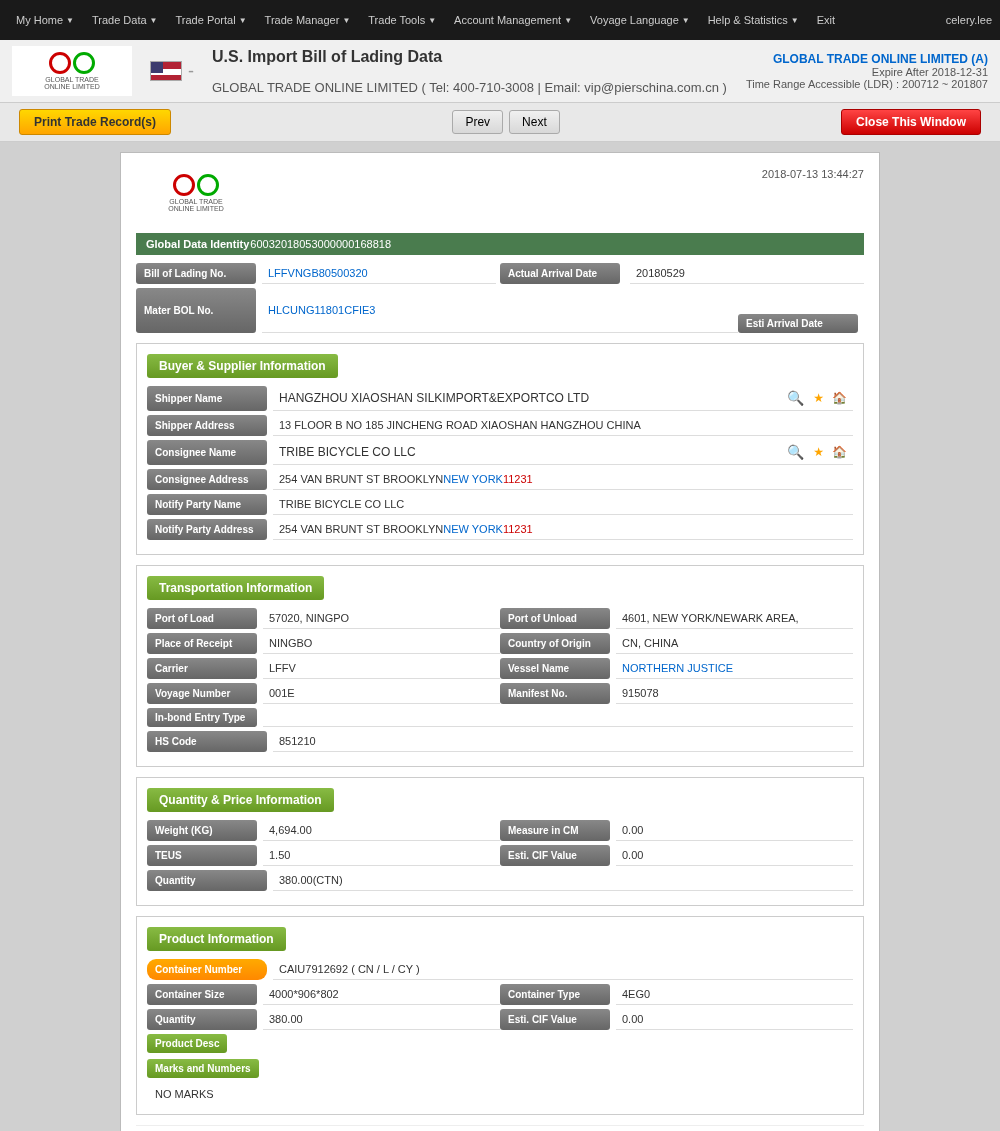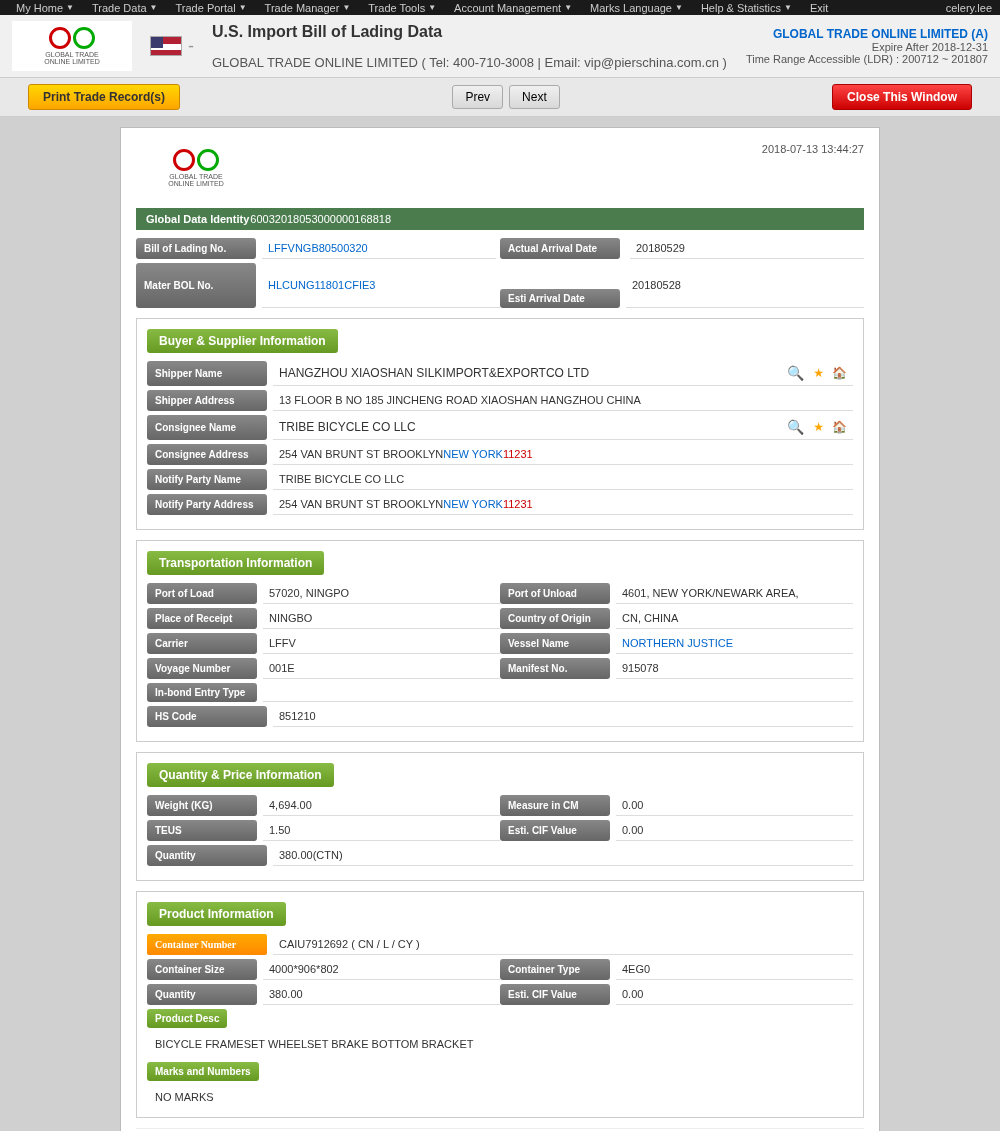--- a/index.html
+++ b/index.html
@@ -6,21 +6,21 @@
     body { font-family: Arial, sans-serif; font-size: 12px; background: #d0d0d0; color: #333; min-width: 1000px; }
 
     
     .top-nav {
       background: #1a1a1a;
       color: #ccc;
       display: flex;
       align-items: center;
       justify-content: space-between;
       padding: 0 8px;
-      height: 15px;
+      height: 40px;
       font-size: 11px;
     }
     .top-nav-left { display: flex; gap: 2px; }
     .top-nav-item {
       padding: 0 8px;
       height: 24px;
       display: flex;
       align-items: center;
       cursor: pointer;
       color: #ccc;
@@ -41,21 +41,21 @@
     .header-title { font-size: 16px; font-weight: bold; color: #333; }
     .header-subtitle { font-size: 13px; color: #555; margin-top: 14px; }
     .header-account { text-align: right; }
     .header-account-name { color: #0066cc; font-size: 12px; font-weight: bold; }
     .header-account-info { font-size: 11px; color: #555; }
 
     
     .toolbar {
       background: #e8e8e8;
       border-bottom: 1px solid #ccc;
-      padding: 6px 28px;
+      padding: 6px 19px;
       display: flex;
       align-items: center;
       justify-content: space-between;
     }
     .toolbar-left { display: flex; gap: 8px; align-items: center; }
     .btn-print {
       background: linear-gradient(to bottom, #ffd700, #ffa500);
       border: 1px solid #cc8800;
       padding: 5px 14px;
       font-size: 12px;
@@ -214,24 +214,23 @@
     
     .field-label-orange {
       background: linear-gradient(to bottom, #ffaa00, #ff8800);
       color: white;
       padding: 4px 8px;
       font-size: 10px;
       font-weight: bold;
       min-width: 120px;
       display: flex;
       align-items: center;
-      border-radius: 2px;
+      border-radius: 9px;
       margin-right: 6px;
       white-space: nowrap;
-      font-family: Liberation Serif, serif;
     }
 
     .field-label-green {
       background: linear-gradient(to bottom, #88bb44, #669922);
       color: white;
       padding: 4px 8px;
       font-size: 10px;
       font-weight: bold;
       display: flex;
       align-items: center;
@@ -278,21 +277,21 @@
       </div>
     <div class="top-nav-item">
         <span>Trade Tools</span>
         <span class="arrow">▼</span>
       </div>
     <div class="top-nav-item">
         <span>Account Management</span>
         <span class="arrow">▼</span>
       </div>
     <div class="top-nav-item">
-        <span>Marks Language</span>
+        <span>Voyage Language</span>
         <span class="arrow">▼</span>
       </div>
     <div class="top-nav-item">
         <span>Help &amp; Statistics</span>
         <span class="arrow">▼</span>
       </div>
     <div class="top-nav-item">
         <span>Exit</span>
       </div>
   </div>
@@ -367,21 +366,20 @@
         <span class="field-label" style="min-width:120px;">Actual Arrival Date</span>
         <span class="field-value" style="min-width:80px;border-bottom:1px solid #ddd;padding:4px 6px;font-size:11px;">20180529</span>
       </div>
     </div>
 
     <div class="field-row" style="margin-bottom:10px;">
       <span class="field-label">Mater BOL No.</span>
       <div style="flex:1;display:flex;">
         <span class="field-value" style="flex:1;border-bottom:1px solid #ddd;padding:4px 6px;font-size:11px;color:#0066cc;">HLCUNG11801CFIE3</span>
         <span class="field-label" style="min-width:120px;margin-top:26px;">Esti Arrival Date</span>
-        <span class="field-value" style="min-width:80px;border-bottom:1px solid #ddd;padding:4px 6px;font-size:11px;">20180528</span>
       </div>
     </div>
 
     <div class="section-wrapper">
       <div class="section-header">Buyer &amp; Supplier Information</div>
 
       
       <div class="field-row">
         <span class="field-label">Shipper Name</span>
         <div class="field-value-with-icons">
@@ -574,21 +572,20 @@
         <div class="field-block">
           <span class="field-label">Esti. CIF Value</span>
           <span class="field-value">0.00</span>
         </div>
       </div>
 
       
       <div class="field-row" style="margin-bottom:6px;">
         <span class="field-label-green">Product Desc</span>
       </div>
-      <div style="padding:4px 8px;font-size:11px;margin-bottom:8px;">BICYCLE FRAMESET WHEELSET BRAKE BOTTOM BRACKET</div>
 
       
       <div class="field-row" style="margin-bottom:6px;">
         <span class="field-label-green">Marks and Numbers</span>
       </div>
       <div style="padding:4px 8px;font-size:11px;">NO MARKS</div>
     </div>
 
     <div class="doc-footer">
       <span>U.S. Import Bill of Lading Data</span>

